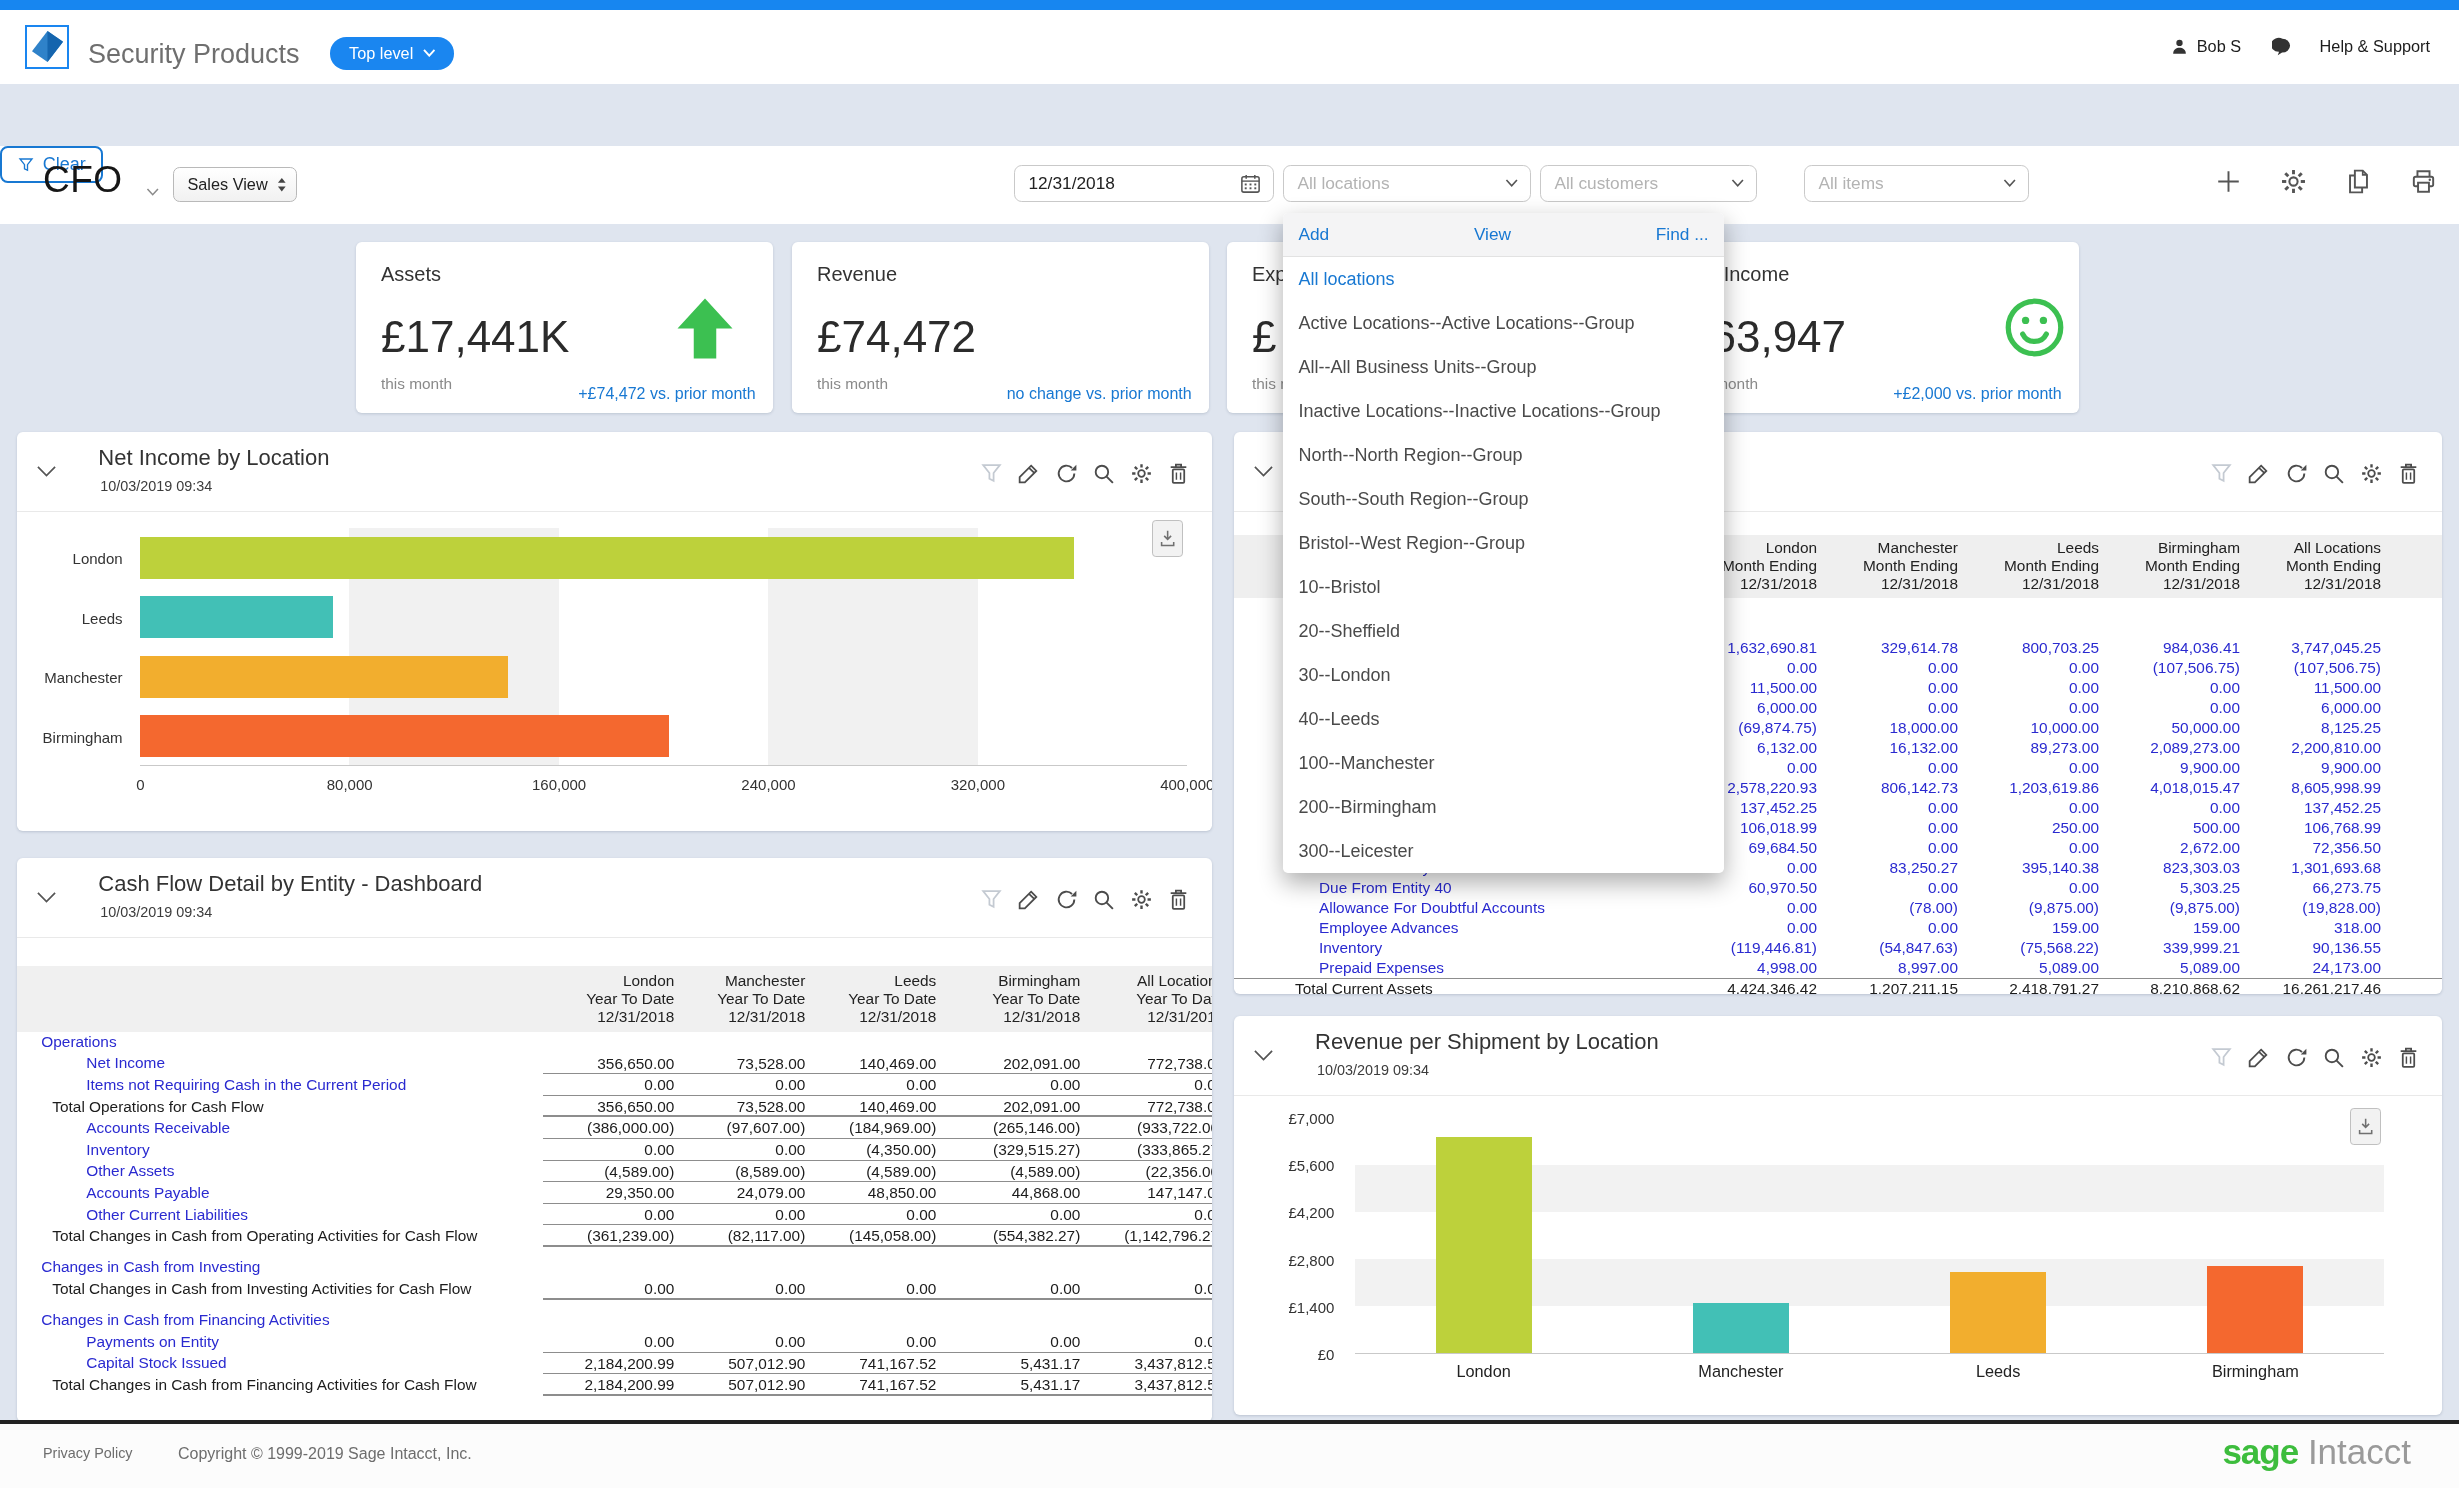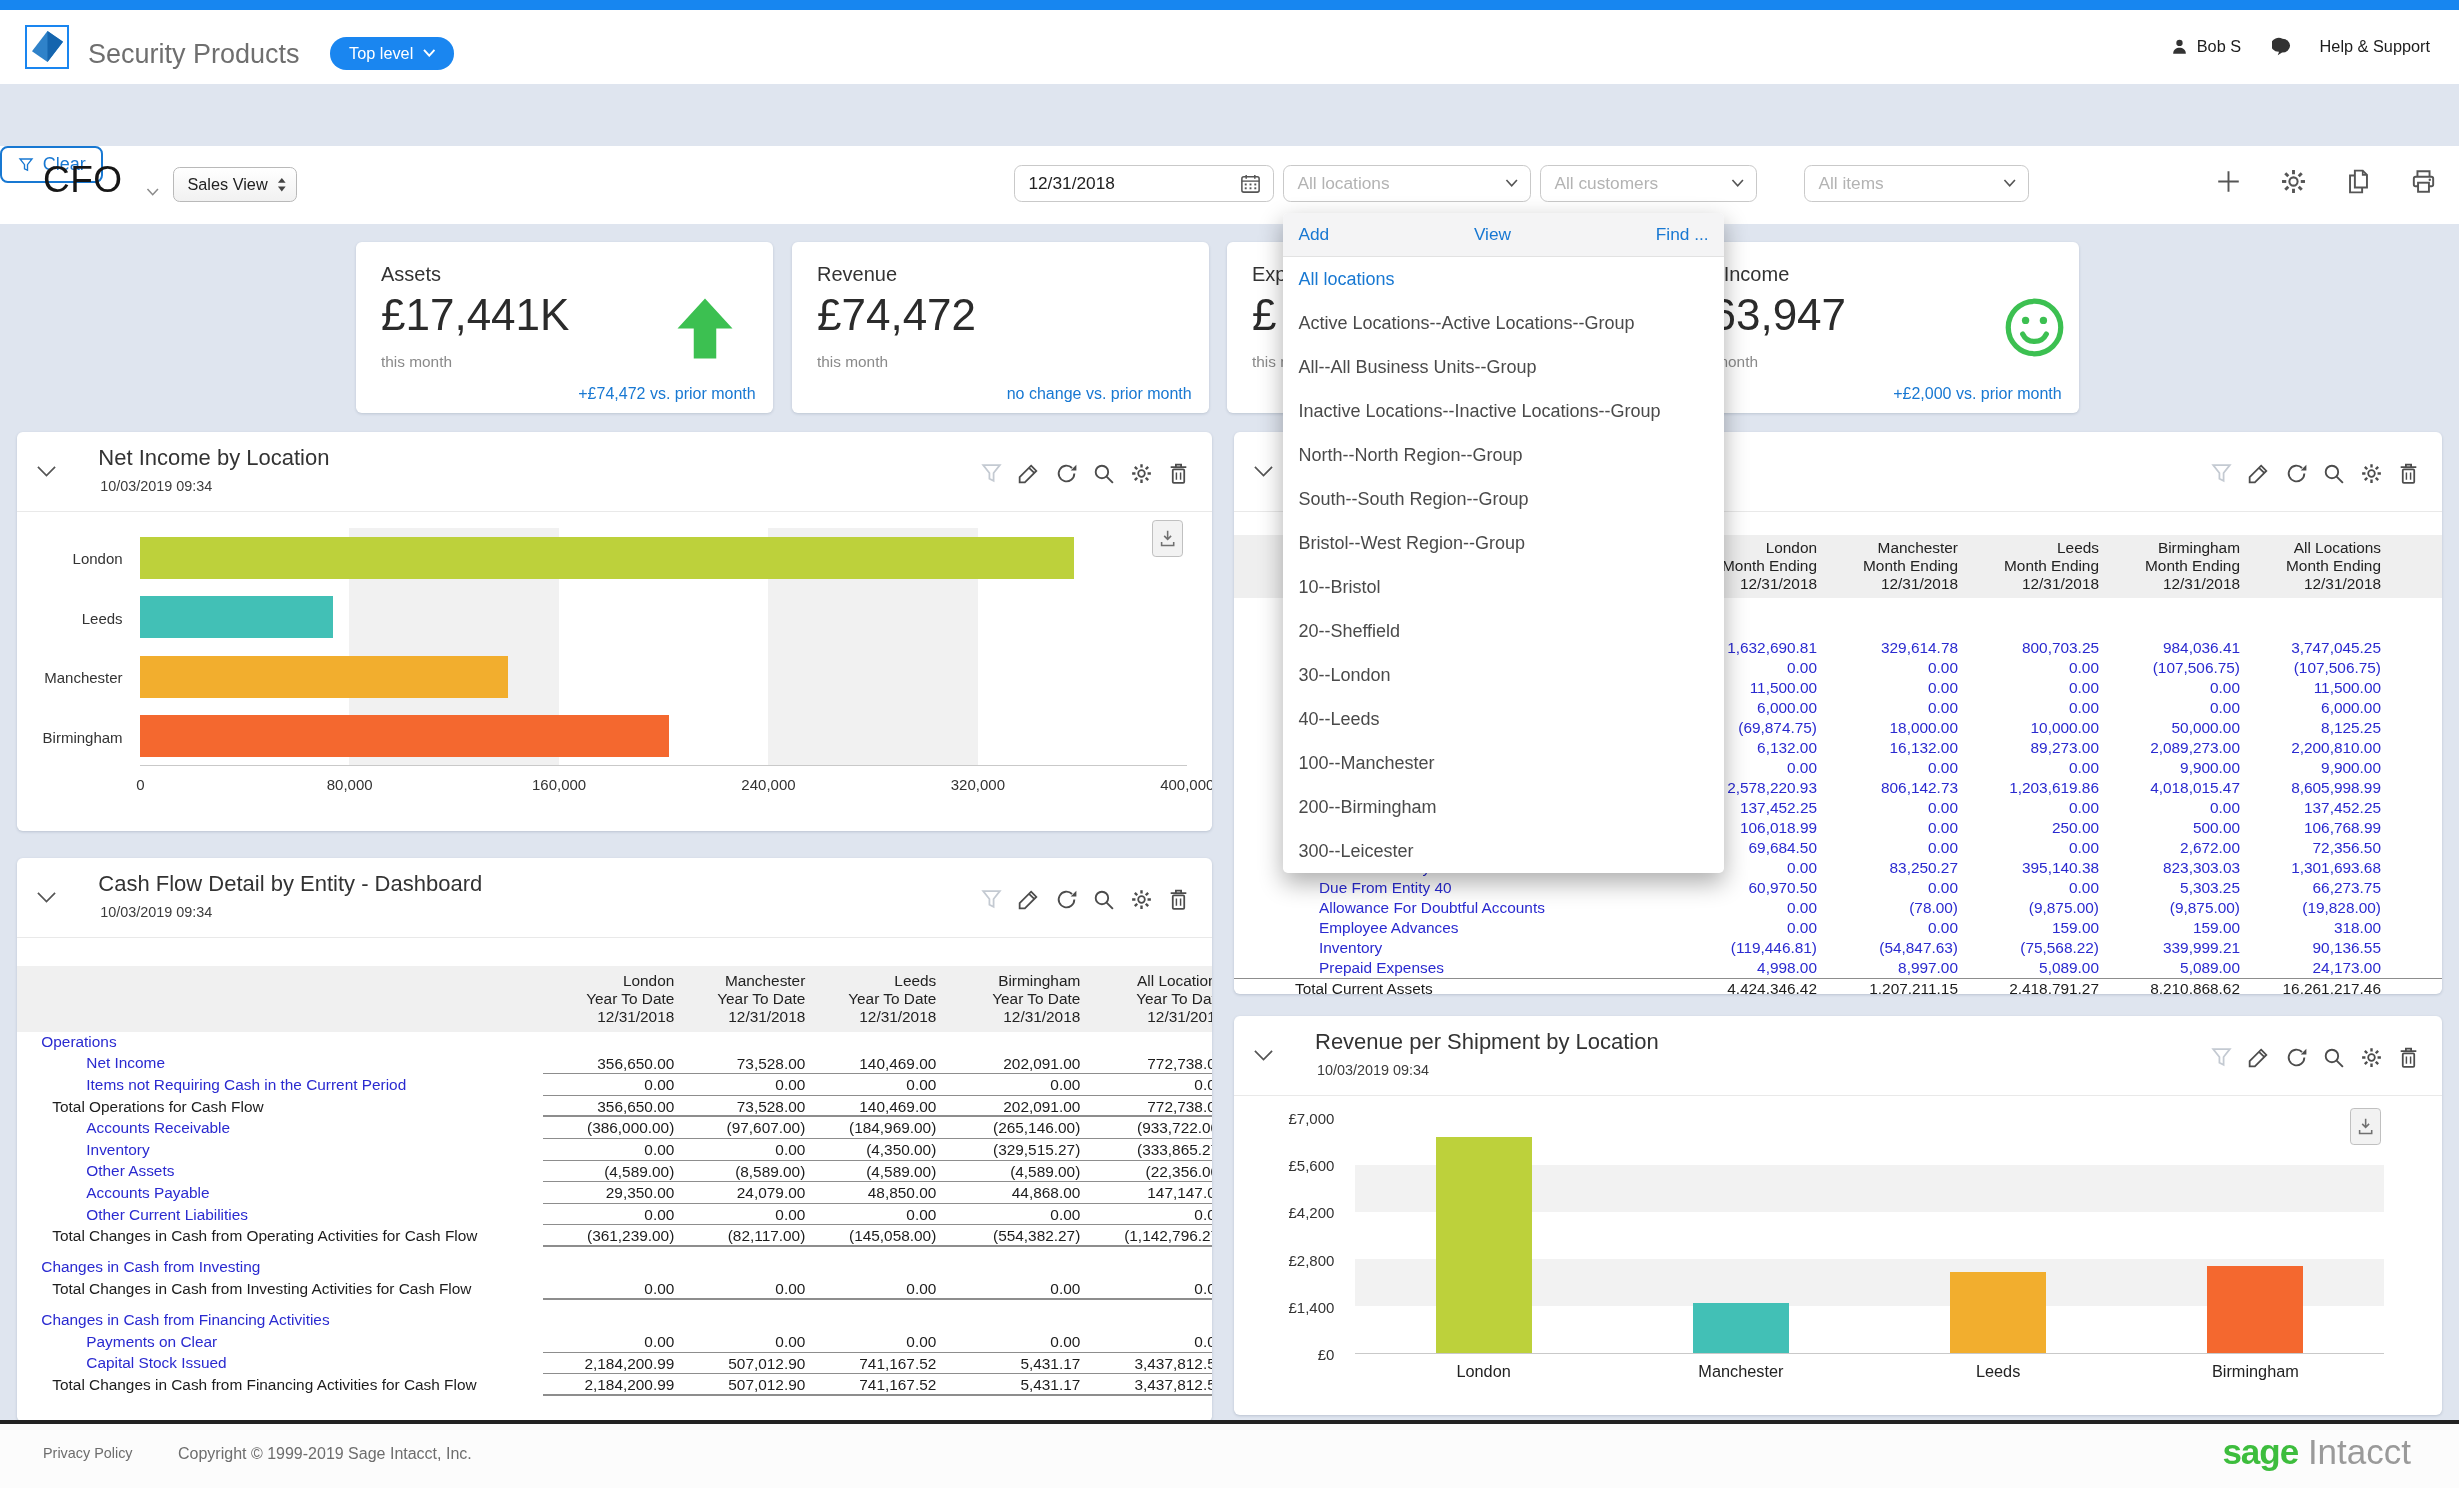--- a/index.html
+++ b/index.html
@@ -38,21 +38,21 @@
   #loc-select { left:1283px; width:248px; }
   #cust-select { left:1540px; width:217px; }
   #item-select { left:1804px; width:225px; }
   #clear-btn { left:2094px; top:19px; height:37px; width:103px; border:2.4px solid #1878d2; border-radius:7.7px; background:#fff; color:#1878d2; font-size:18px; display:flex; align-items:center; justify-content:center; gap:7.7px; cursor:pointer; }
   #tb-icons { left:2214px; top:21px; display:flex; gap:36px; color:#555; }
   #tb-icons svg { display:block; }
 
   
   .kpi-card { top:242px; width:417px; height:171px; background:#fff; border-radius:5.8px; box-shadow:0 1px 2.9px rgba(40,60,90,.18); padding:21px 25px; }
   .kpi-label { font-size:20px; color:#333; }
-  .kpi-value { font-size:44px; color:#2b2b2b; margin-top:4px; }
+  .kpi-value { font-size:44px; color:#2b2b2b; margin-top:26px; }
   .kpi-period { font-size:15.4px; color:#8a8a8a; margin-top:13.4px; }
   .kpi-delta { position:absolute; right:17.3px; bottom:9.6px; font-size:16px; color:#1878d2; }
   .kpi-icon { position:absolute; right:38px; top:54px; }
 
   
   .panel { position:absolute; background:#fff; border-radius:5.8px; box-shadow:0 1px 2.9px rgba(40,60,90,.2); overflow:hidden; }
   .panel-chevron { position:absolute; left:19px; top:31px; color:#555; cursor:pointer; }
   .panel-title { position:absolute; left:81px; top:13.4px; font-size:22px; color:#333; }
   .panel-ts { position:absolute; left:83px; top:46px; font-size:14.4px; color:#3c3c3c; }
   .panel-icons { position:absolute; right:21px; top:29px; display:flex; gap:12.5px; color:#4c4c4c; }
@@ -570,21 +570,21 @@
         </div>
         <div class="cf-row cf-section">
           <div class="cf-label">Changes in Cash from Financing Activities</div>
           <div></div>
           <div></div>
           <div></div>
           <div></div>
           <div></div>
         </div>
         <div class="cf-row cf-item">
-          <div class="cf-label">Payments on Clear</div>
+          <div class="cf-label">Payments on Entity</div>
           <div class="cf-num">0.00</div>
           <div class="cf-num">0.00</div>
           <div class="cf-num">0.00</div>
           <div class="cf-num">0.00</div>
           <div class="cf-num">0.00</div>
         </div>
         <div class="cf-row cf-item">
           <div class="cf-label">Capital Stock Issued</div>
           <div class="cf-num">2,184,200.99</div>
           <div class="cf-num">507,012.90</div>

